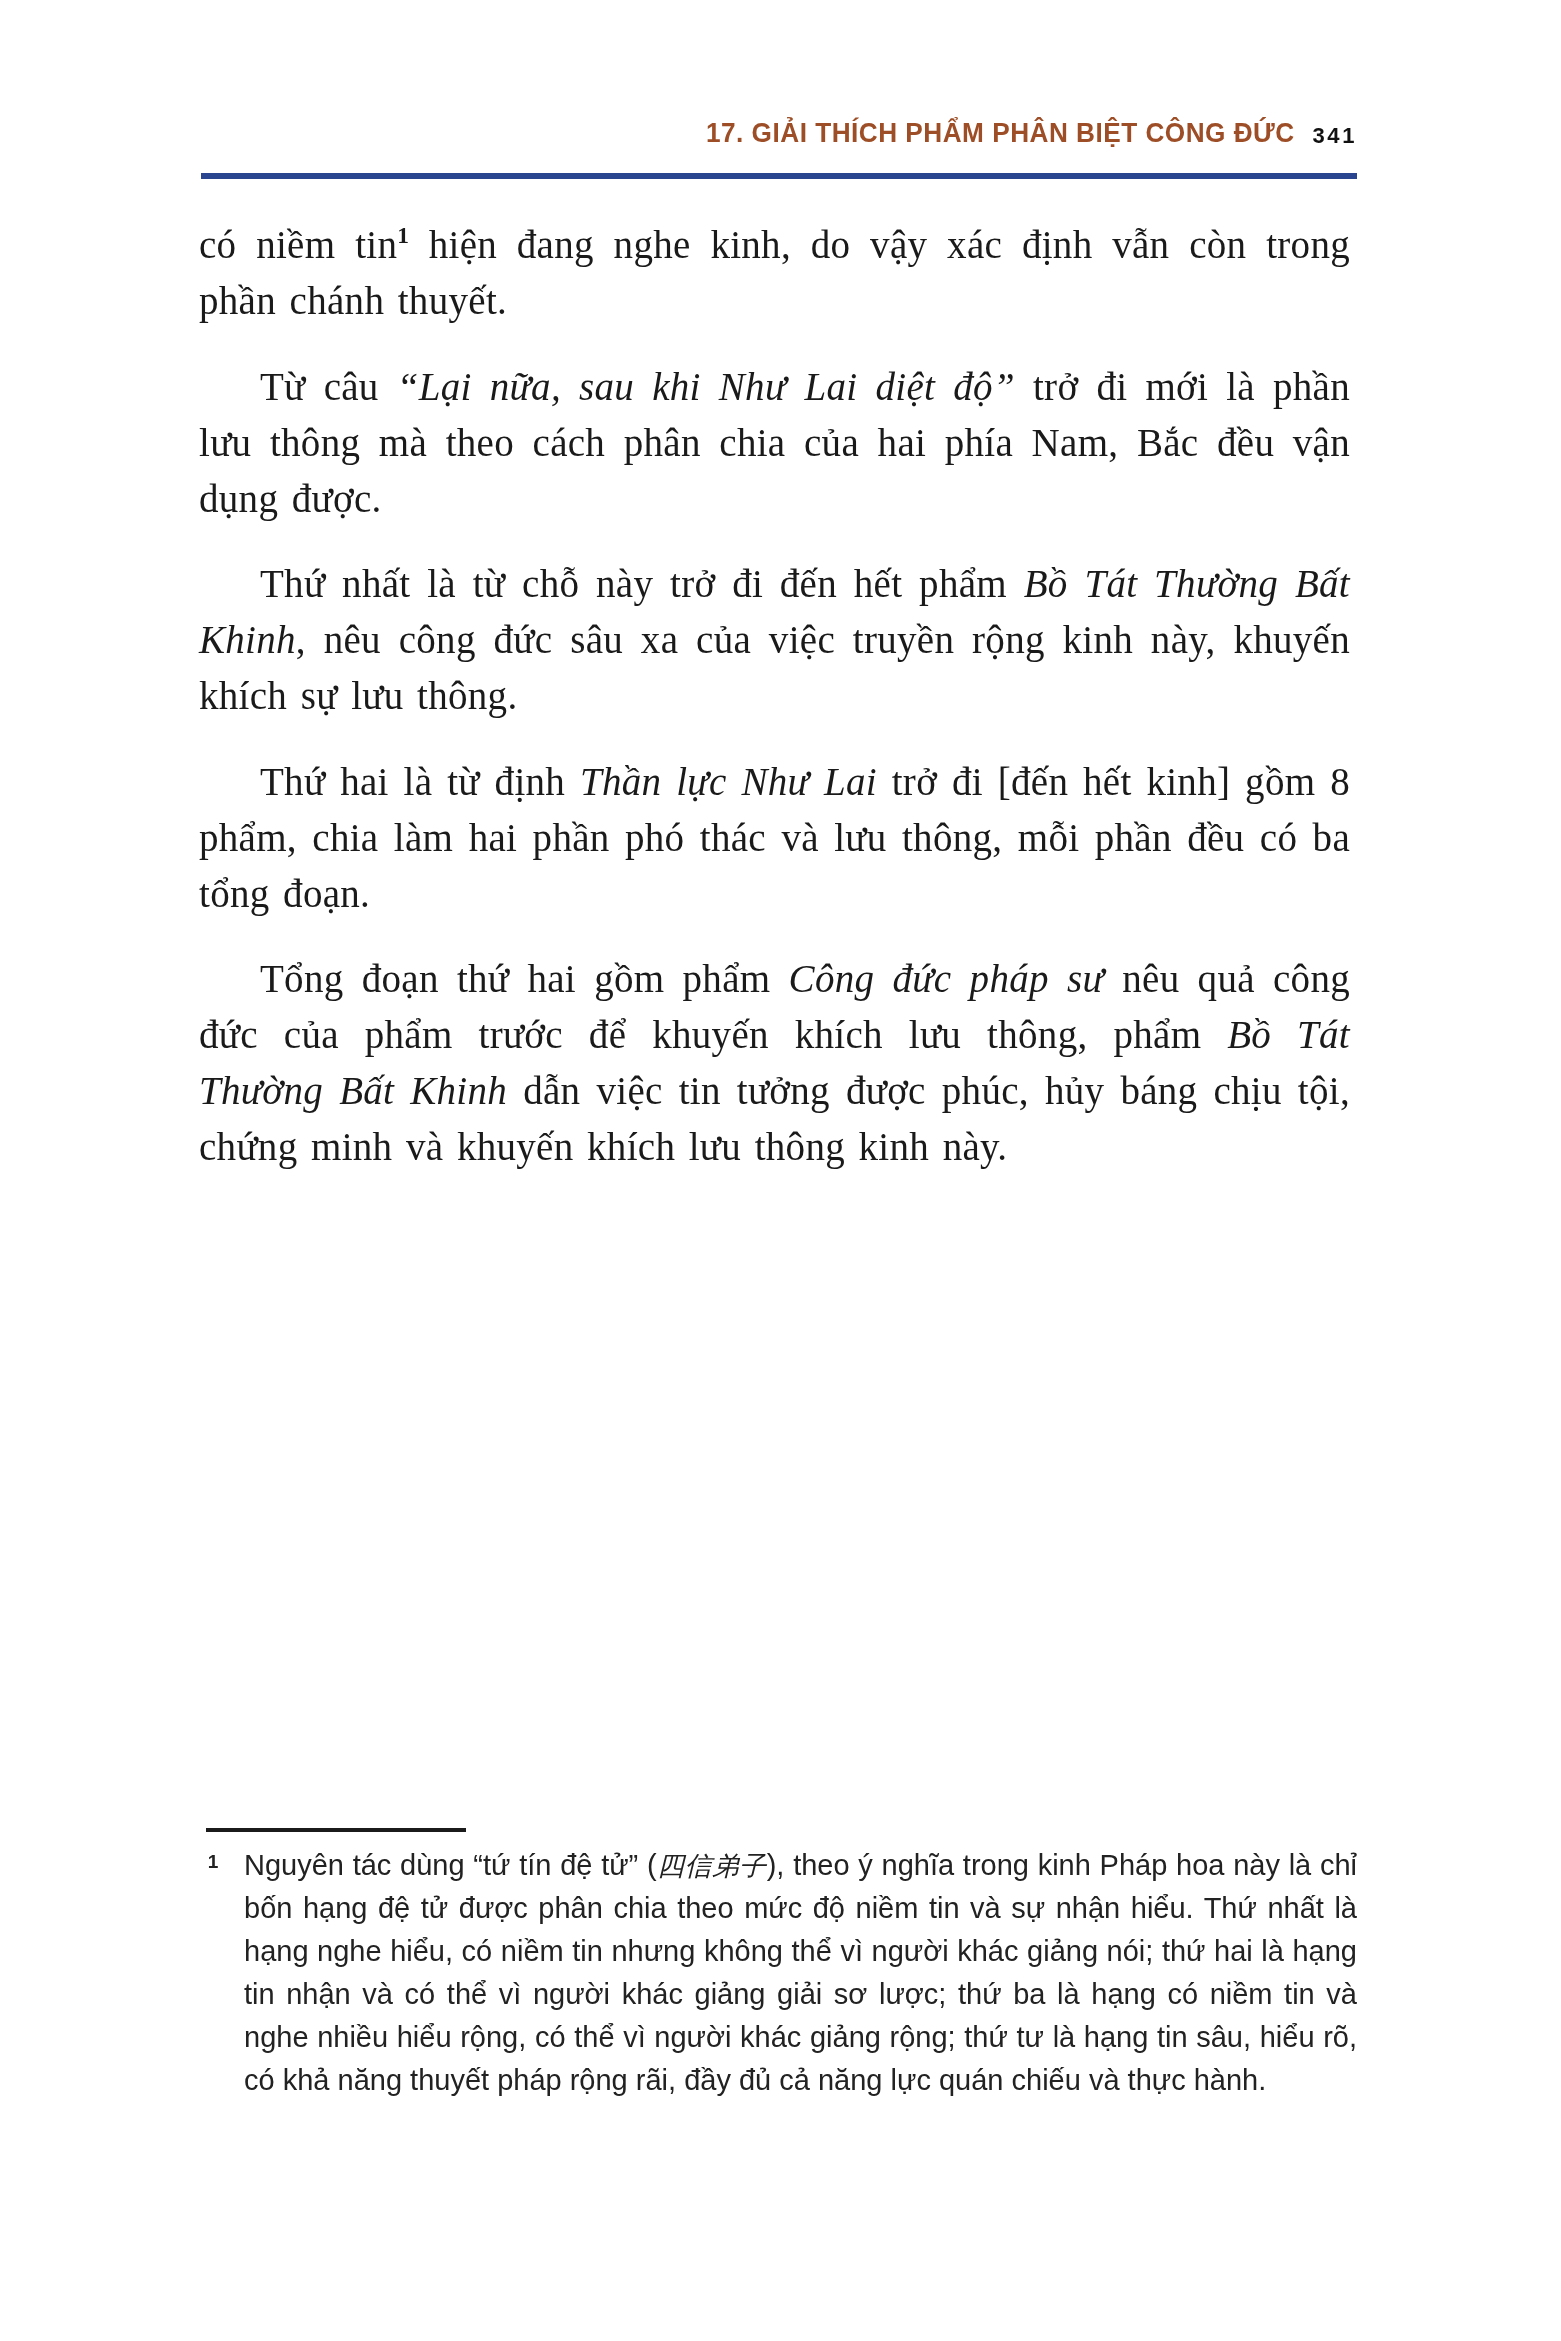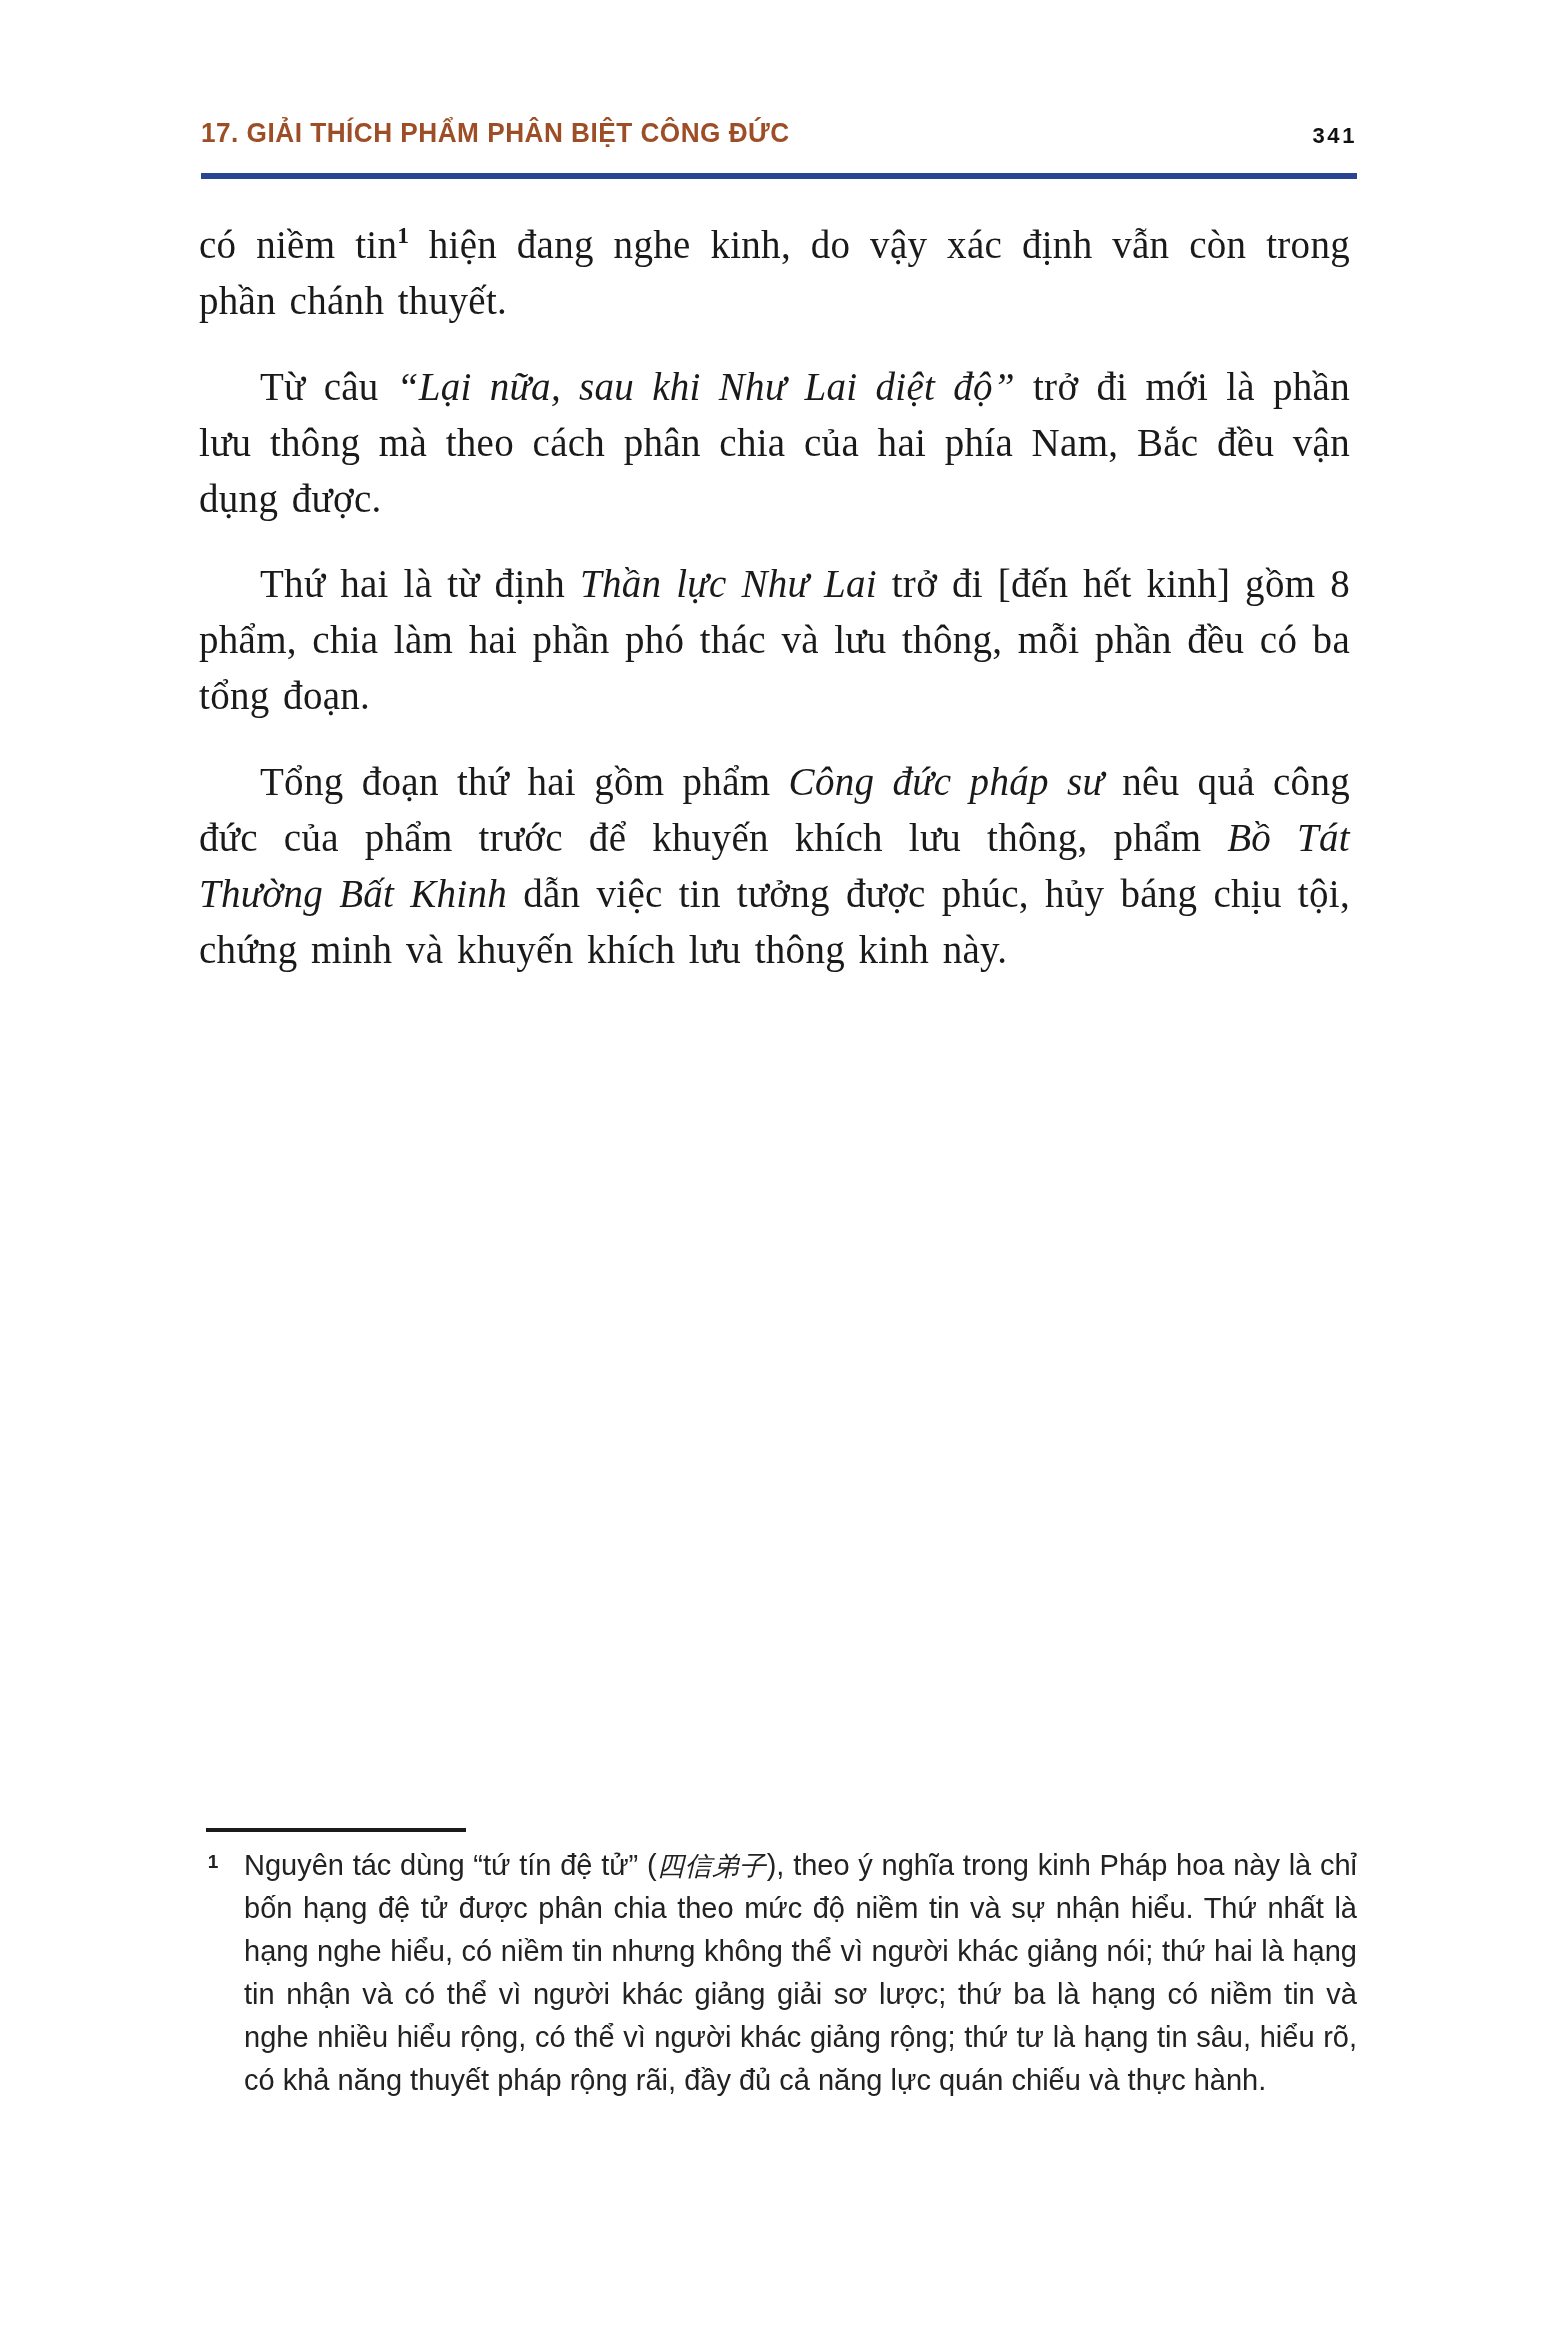--- a/index.html
+++ b/index.html
@@ -10,21 +10,21 @@
   html,body{margin:0;padding:0;}
   body{
     width:1561px;height:2342px;background:#ffffff;position:relative;
     font-family:"Liberation Serif", serif;color:var(--body-text);
   }
   .page{position:absolute;inset:0;overflow:hidden;}
 
   
   .running-head{
     position:absolute;left:201px;top:118px;width:1156px;
-    display:flex;justify-content:space-between;align-items:flex-end;
+    display:flex;justify-content:flex-end;align-items:flex-end;
   }
   .chapter-heading{
     font-family:"Liberation Sans", sans-serif;font-weight:700;
     font-size:27px;letter-spacing:0.5px;color:var(--chapter-title);
     white-space:nowrap;transform:scaleX(0.97);transform-origin:left bottom;
   }
   .page-number{
     font-family:"Liberation Sans", sans-serif;font-weight:700;
     font-size:22px;letter-spacing:2.6px;color:#111;
   }
@@ -72,20 +72,21 @@
   <div class="running-head">
     <span class="chapter-heading">17. GIẢI THÍCH PHẨM PHÂN BIỆT CÔNG ĐỨC</span>
     <span class="page-number">341</span>
   </div>
 
   <div class="head-rule"></div>
 
   <main class="body-text">
     <p class="para no-indent"><span>có niềm tin</span><span class="sup">1</span><span> hiện đang nghe kinh, do vậy xác định vẫn còn trong phần chánh thuyết.</span></p>
     <p class="para"><span>Từ câu </span><span class="italic">“Lại nữa, sau khi Như Lai diệt độ”</span><span> trở đi mới là phần lưu thông mà theo cách phân chia của hai phía Nam, Bắc đều vận dụng được.</span></p>
+    <p class="para"><span>Thứ nhất là từ chỗ này trở đi đến hết phẩm </span><span class="italic">Bồ Tát Thường Bất Khinh</span><span>, nêu công đức sâu xa của việc truyền rộng kinh này, khuyến khích sự lưu thông.</span></p>
     <p class="para"><span>Thứ hai là từ định </span><span class="italic">Thần lực Như Lai</span><span> trở đi [đến hết kinh] gồm 8 phẩm, chia làm hai phần phó thác và lưu thông, mỗi phần đều có ba tổng đoạn.</span></p>
     <p class="para"><span>Tổng đoạn thứ hai gồm phẩm </span><span class="italic">Công đức pháp sư</span><span> nêu quả công đức của phẩm trước để khuyến khích lưu thông, phẩm </span><span class="italic">Bồ Tát Thường Bất Khinh</span><span> dẫn việc tin tưởng được phúc, hủy báng chịu tội, chứng minh và khuyến khích lưu thông kinh này.</span></p>
   </main>
 
   <div class="footnote-rule"></div>
 
   <div class="footnote">
     <span class="fn-marker">1</span>
     <span><span>Nguyên tác dùng “tứ tín đệ tử” (</span><span class="cjk">四信弟子</span><span>), theo ý nghĩa trong kinh Pháp hoa này là chỉ bốn hạng đệ tử được phân chia theo mức độ niềm tin và sự nhận hiểu. Thứ nhất là hạng nghe hiểu, có niềm tin nhưng không thể vì người khác giảng nói; thứ hai là hạng tin nhận và có thể vì người khác giảng giải sơ lược; thứ ba là hạng có niềm tin và nghe nhiều hiểu rộng, có thể vì người khác giảng rộng; thứ tư là hạng tin sâu, hiểu rõ, có khả năng thuyết pháp rộng rãi, đầy đủ cả năng lực quán chiếu và thực hành.</span></span>
   </div>

